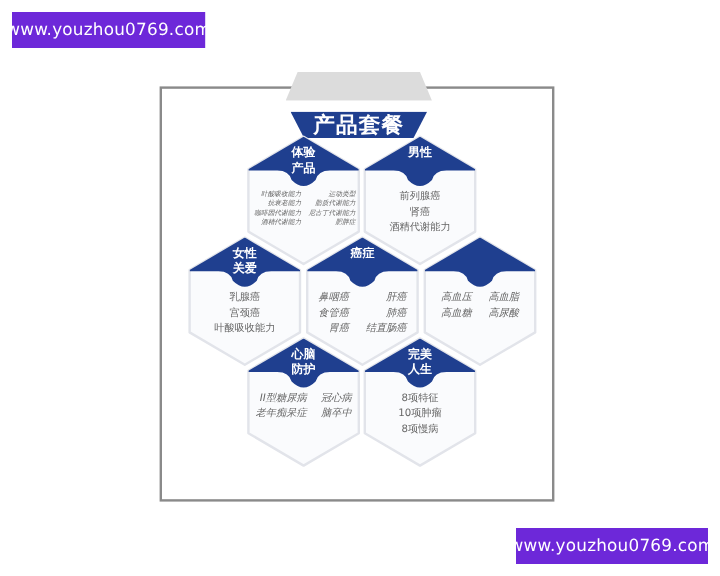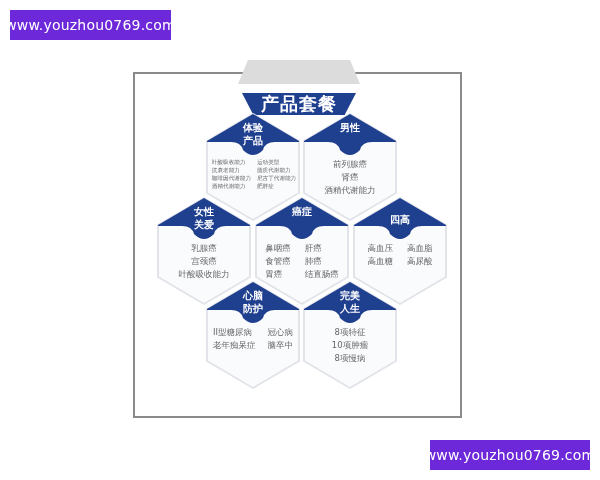--- a/index.html
+++ b/index.html
@@ -18,21 +18,21 @@
            clip-path: polygon(0 0, 100% 0, 90% 100%, 10% 100%);
            color:#fff; font-weight:bold; font-size:18px; display:flex; align-items:center; justify-content:center; letter-spacing:1px;margin-top:33px; }
   .hex { position:absolute; width:96px; height:110px; }
   .hex-shape { position:absolute; inset:0; }
   .hex-shape svg { width:100%; height:100%; overflow:visible; }
   .hex-title { position:absolute; left:0; right:0; top:9px; text-align:center; color:#fff;
                font-weight:bold; font-size:10px; line-height:13px; }
   .hex-title.single { top:17px; }
   .hex-body { position:absolute; left:6px; right:6px; top:46px; color:#666; text-align:center;
               font-size:8.5px; line-height:13px; }
-  .hex-body.grid { display:grid; grid-template-columns: auto auto; column-gap:14px; justify-content:center; text-align:left; }
+  .hex-body.grid { display:grid; grid-template-columns: auto auto; column-gap:14px; justify-content:center; text-align:right;font-style:italic; }
   .hex-body.tiny { font-size:5.6px; line-height:8px; column-gap:6px; top:46px; left:4px; right:2px; }
 </style>
 </head>
 <body>
 
 <div class="watermark wm-top">www.youzhou0769.com</div>
 
 <div class="frame"></div>
 
 <div class="title-wrap">
@@ -143,23 +143,20 @@
     <svg viewBox="0 0 96 110">
         <defs>
           <clipPath id="c5">
             <path d="M48 2 L94 29 L94 81 L48 108 L2 81 L2 29 Z"></path>
           </clipPath>
         </defs>
       <path d="M48 2 L94 29 L94 81 L48 108 L2 81 L2 29 Z" fill="#fafbfd" stroke="#e2e4ea" stroke-width="2" stroke-linejoin="round"></path>
       <path clip-path="url(#c5)" d="M0 0 L96 0 L96 30 L70 30 Q60 30 58 38 Q48 48 38 38 Q36 30 26 30 L0 30 Z" fill="#1f3f8f"></path>
     </svg>
   </div>
-  <div class="hex-title single">
-    <div>四高</div>
-  </div>
   <div class="hex-body grid">
     <span>高血压</span>
     <span>高血脂</span>
     <span>高血糖</span>
     <span>高尿酸</span>
   </div>
 </div>
 
 <div class="hex" style="left:205px; top:280px;">
   <div class="hex-shape">

